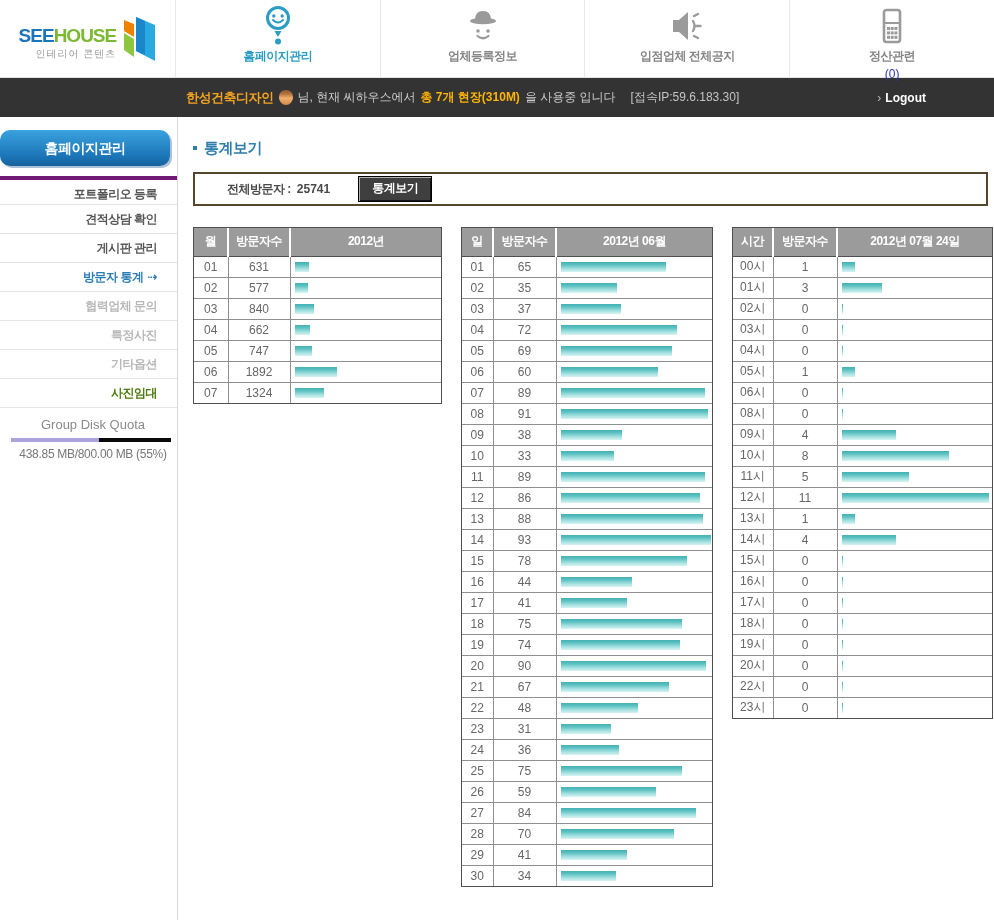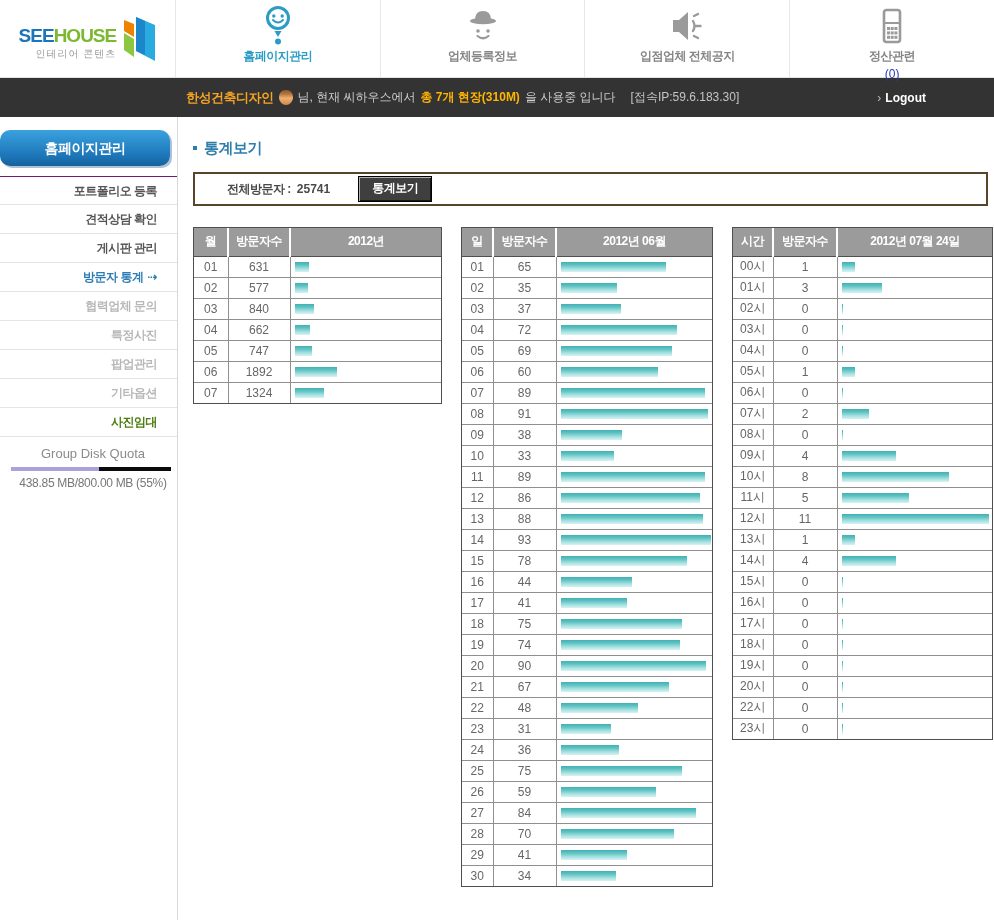--- a/index.html
+++ b/index.html
@@ -27,21 +27,21 @@
   .logout .arr { color:#bbbbbb; margin-right:4px; font-weight:normal; }
   
   .sidebar { position:absolute; left:0; top:117px; bottom:0; width:178px; background:#fff; border-right:1px solid #d8d8d8; }
   .side-tab { margin-top:13px; width:170px; height:36px; line-height:36px; text-align:center;
               color:#fff; font-size:14px; font-weight:bold; letter-spacing:-0.5px;
               background:linear-gradient(180deg,#3aa2de 0%,#1d77ba 70%,#16629c 100%);
               border-radius:10px; box-shadow:2px 2px 0 rgba(20,80,140,0.35); cursor:pointer; }
   .side-menu { margin-top:10px; }
   .side-item { height:29px; line-height:29px; text-align:right; padding-right:20px;
                font-size:12px; font-weight:bold; color:#555; border-bottom:1px solid #e4e4e4; cursor:pointer; letter-spacing:-0.5px; }
-  .side-item:first-child { border-top:1px solid #701a75; }
+  .side-item:first-child { border-top:4px solid #701a75; }
   .side-item.disabled { color:#b8b8b8; }
   .side-item.active { color:#2a7db5; }
   .side-item.strong { color:#4d7c0f; }
   .side-item .arrow { color:#2a7db5; margin-left:4px; }
   .quota { margin-top:9px;padding-left:9px; }
   .quota-title { text-align:center; font-size:13px; color:#8a8a8a; }
   .quota-bar { margin:6px 6px 5px 2px; height:4px; background:#0a0a0a; position:relative; }
   .quota-fill { position:absolute; left:0; top:0; bottom:0; background:#a9a2dc; }
   .quota-text { text-align:center; font-size:12px; color:#777; letter-spacing:-0.3px; }
   
@@ -173,21 +173,20 @@
 
 <div class="sidebar">
   <div class="side-tab">홈페이지관리</div>
   <div class="side-menu" id="side-menu">
       <div class="side-item "><span>포트폴리오 등록</span></div>
       <div class="side-item "><span>견적상담 확인</span></div>
       <div class="side-item "><span>게시판 관리</span></div>
       <div class="side-item active"><span>방문자 통계</span><span class="arrow">⇢</span></div>
       <div class="side-item disabled"><span>협력업체 문의</span></div>
       <div class="side-item disabled"><span>특정사진</span></div>
-      <div class="side-item disabled"><span>팝업관리</span></div>
       <div class="side-item disabled"><span>기타옵션</span></div>
       <div class="side-item strong"><span>사진임대</span></div>
     </div>
   <div class="quota">
     <div class="quota-title">Group Disk Quota</div>
     <div class="quota-bar">
       <div class="quota-fill" id="quota-fill" style="width: 55%; background: rgb(169, 162, 220);"></div>
     </div>
     <div class="quota-text">438.85 MB/800.00 MB (55%)</div>
   </div>
@@ -558,27 +557,20 @@
               </td>
             </tr>
             <tr>
               <td>06시</td>
               <td>0</td>
               <td class="bar-cell">
                 <div class="bar" style="width: 1px;"></div>
               </td>
             </tr>
             <tr>
-              <td>07시</td>
-              <td>2</td>
-              <td class="bar-cell">
-                <div class="bar" style="width: 27px;"></div>
-              </td>
-            </tr>
-            <tr>
               <td>08시</td>
               <td>0</td>
               <td class="bar-cell">
                 <div class="bar" style="width: 1px;"></div>
               </td>
             </tr>
             <tr>
               <td>09시</td>
               <td>4</td>
               <td class="bar-cell">

